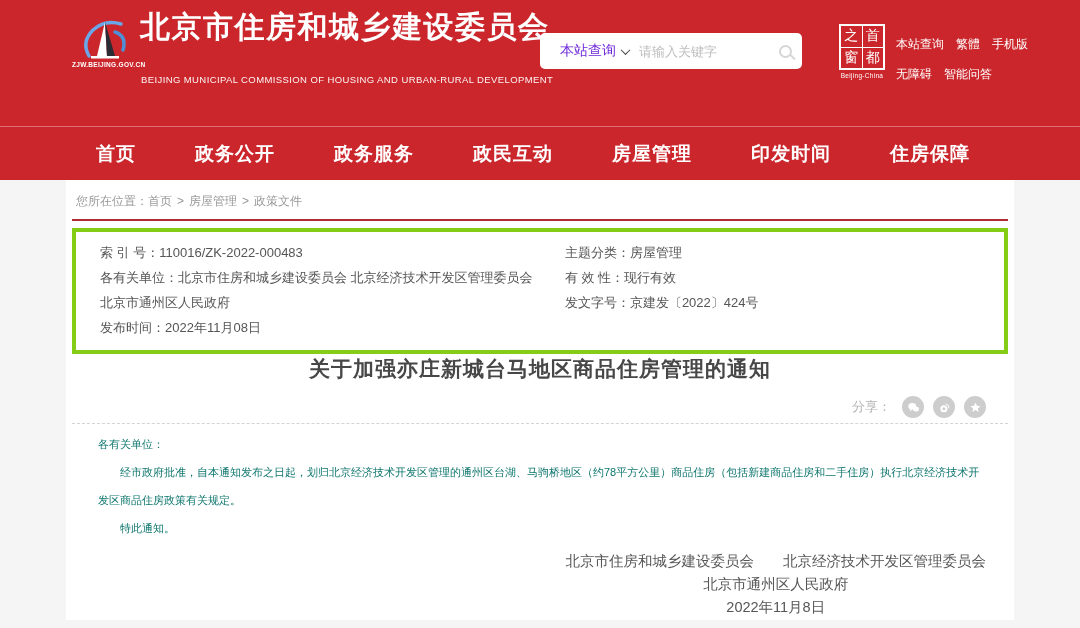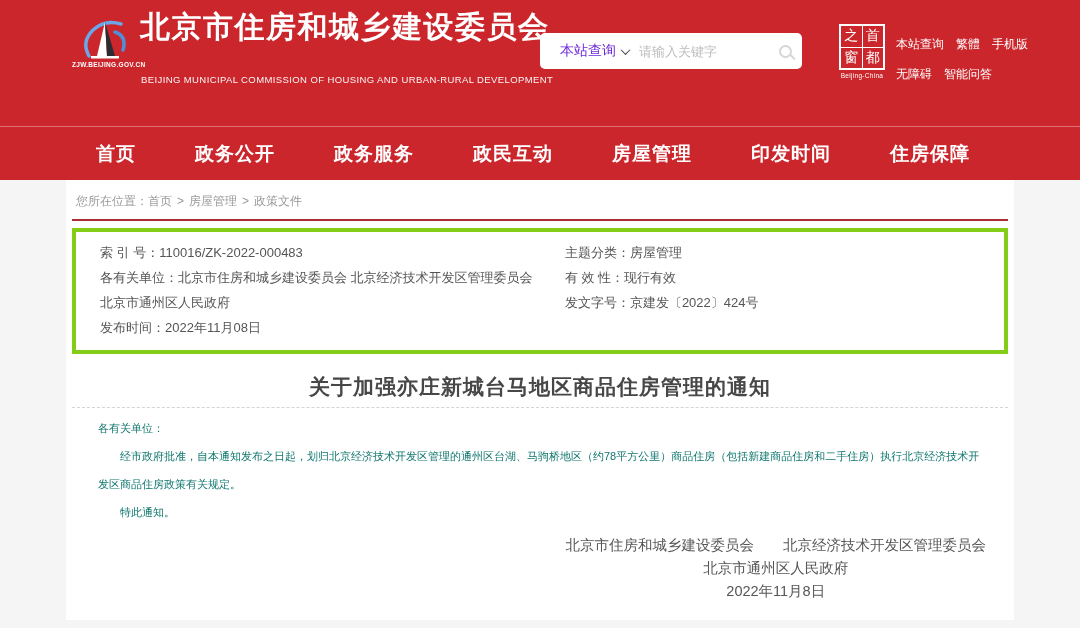--- a/index.html
+++ b/index.html
@@ -51,21 +51,21 @@
 
   .red-rule { height:2px; background:#ad2b32; margin-top:9px; }
 
   .meta-box { margin-top:7px; border:4px solid #84cc16; display:flex; padding:8px 10px 10px 24px; }
   .meta-col-left { width:52%; padding-right:18px; }
   .meta-col-right { flex:1; }
   .meta-row { font-size:13px; color:#555; line-height:25px; }
   .meta-label { color:#555; }
   .meta-value { color:#555; }
 
-  .doc-title { margin-top:18px; text-align:center; font-size:21px; font-weight:bold; color:#474747; letter-spacing:1px; line-height:30px; }
+  .doc-title { text-align:center; font-size:21px; font-weight:bold; color:#474747; letter-spacing:1px; line-height:30px; }
 
   .share-row { margin-top:12px; display:flex; justify-content:flex-end; align-items:center; gap:9px; padding-right:22px; height:22px; }
   .share-label { font-size:13px; color:#b5b5b5; margin-right:2px; }
   .share-btn { width:22px; height:22px; border-radius:50%; background:#cdcdcd; display:flex;
     align-items:center; justify-content:center; cursor:pointer; }
 
   .dashed-rule { margin-top:5px; border-top:1px dashed #d4d4d4; }
 
   .article-body { padding:6px 24px 0 26px; font-size:11px; color:#0f766e; line-height:28px; }
   .salutation { text-indent:0; }
@@ -175,20 +175,42 @@
 
 
         <div class="meta-row">
           <span class="meta-label">发文字号：</span><span class="meta-value">京建发〔2022〕424号</span>
         </div>
       </div>
   </div>
 
   <div class="doc-title">关于加强亦庄新城台马地区商品住房管理的通知</div>
 
+  <div class="share-row">
+    <span class="share-label">分享：</span>
+    <span class="share-btn">
+      <svg width="15" height="15" viewBox="0 0 24 24">
+        <ellipse cx="10" cy="10" rx="6.3" ry="5.2" fill="#fff"></ellipse>
+        <ellipse cx="16" cy="14.5" rx="4.8" ry="4" fill="#fff"></ellipse>
+        <polygon points="7,14 6,18 10,15.4" fill="#fff"></polygon>
+      </svg>
+    </span>
+    <span class="share-btn">
+      <svg width="15" height="15" viewBox="0 0 24 24">
+        <circle cx="11" cy="14" r="5.6" fill="#fff"></circle>
+        <circle cx="11" cy="14" r="2.4" fill="#cdcdcd"></circle>
+        <path d="M14.5 6.5 q5 .5 4.5 6" fill="none" stroke="#fff" stroke-width="1.6" stroke-linecap="round"></path>
+      </svg>
+    </span>
+    <span class="share-btn">
+      <svg width="15" height="15" viewBox="0 0 24 24">
+        <polygon points="12,4 14.4,9.2 20,9.8 15.8,13.6 17,19 12,16.1 7,19 8.2,13.6 4,9.8 9.6,9.2" fill="#fff"></polygon>
+      </svg>
+    </span>
+  </div>
 
   <div class="dashed-rule"></div>
 
   <div class="article-body">
     <p class="salutation">各有关单位：</p>
     <span>
       
     <p class="body-para">经市政府批准，自本通知发布之日起，划归北京经济技术开发区管理的通州区台湖、马驹桥地区（约78平方公里）商品住房（包括新建商品住房和二手住房）执行北京经济技术开发区商品住房政策有关规定。</p><p class="body-para">特此通知。</p></span>
   </div>
 

